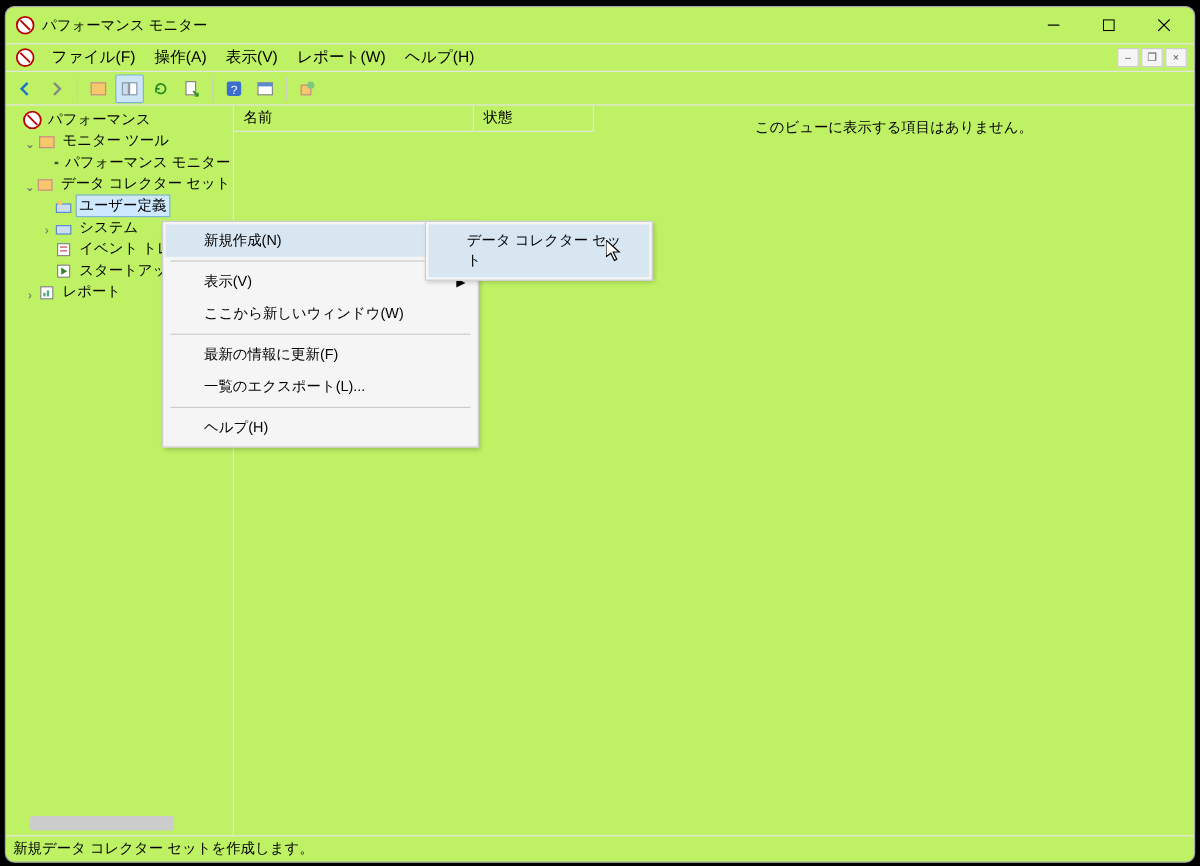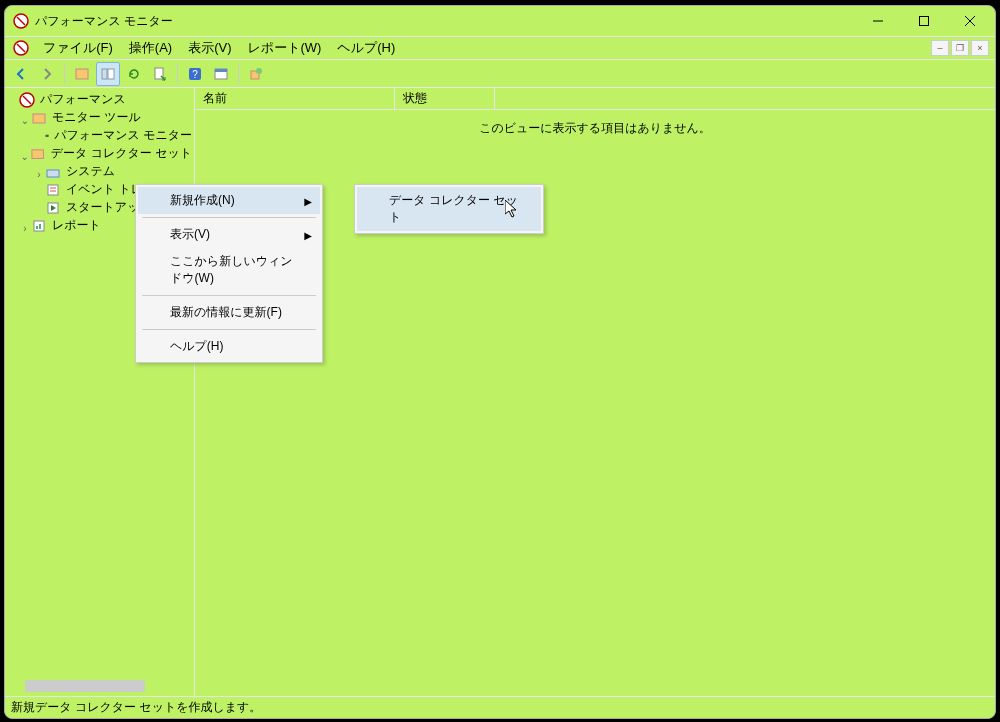--- a/index.html
+++ b/index.html
@@ -21,27 +21,27 @@
 .tbbtn.sel { background: #cde6f7; border: 1px solid #7eb4da; }
 .tbsep { width: 1px; height: 20px; background: #ccc; margin: 0 3px; }
 .content { flex: 1; display: flex; overflow: hidden; }
 .tree { width: 190px; border-right: 1px solid #e5e5e5; overflow: hidden; padding: 2px 0; position: relative; }
 .tree-scroll { position: absolute; bottom: 4px; left: 20px; width: 120px; height: 12px; background: #ccc; border-radius: 2px; }
 .node { display: flex; align-items: flex-end; font-size: 12px; height: 18px; white-space: nowrap; cursor: default; }
 .node .exp { width: 12px; text-align: center; color: #666; font-size: 10px; }
 .node .ic { width: 16px; height: 16px; margin-right: 3px; display: flex; align-items: center; justify-content: center; }
 .node .lbl { padding: 0 2px; }
 .node.selected .lbl { background: #cde8ff; outline: 1px solid #7eb4da; }
-.listview { flex: 1; display: flex; flex-direction: column; }
+.listview { flex: 1; display: flex; }
 .listheader { height: 22px; display: flex; border-bottom: 1px solid #e5e5e5; }
 .listcol { font-size: 12px; padding: 2px 8px; border-right: 1px solid #e5e5e5; }
 .listbody { flex: 1; position: relative; }
 .emptymsg { position: absolute; top: 10px; width: 100%; text-align: center; font-size: 12px; }
 .ctxmenu { position: absolute; background: #f5f5f5; border: 1px solid #ccc; box-shadow: 2px 2px 4px rgba(0,0,0,0.2); font-size: 12px; padding: 2px; }
-.ctxmenu.main { top: 178px; left: 130px; width: 188px; }
+.ctxmenu.main { top: 178px; left: 130px; width: 264px; }
 .ctxitem { padding: 5px 24px 5px 32px; position: relative; cursor: default; }
 .ctxitem.hover { background: #d8e6f2; }
 .ctxitem .arrow { position: absolute; right: 8px; top: 50%; transform: translateY(-50%); font-size: 10px; }
 .ctxsep { height: 1px; background: #ccc; margin: 3px 4px; }
 .submenu { position: absolute; top: 178px; left: 349px; width: 190px; background: #f5f5f5; border: 1px solid #ccc; box-shadow: 2px 2px 4px rgba(0,0,0,0.2); font-size: 12px; padding: 2px; }
 .submenu .ctxitem { padding: 5px 16px 5px 32px; }
 .statusbar { height: 22px; border-top: 1px solid #e5e5e5; font-size: 12px; padding: 2px 6px; display: flex; align-items: center; }
 .cursor { position: absolute; top: 194px; left: 500px; pointer-events: none; }
 </style>
 </head>
@@ -187,20 +187,29 @@
       </div>
       <div class="node" style="padding-left:14px">
         <span class="exp">⌄</span>
         <span class="ic">
             <svg viewBox="0 0 16 16">
               <rect x="2" y="4" width="12" height="9" fill="#f6c76b" stroke="#c88"></rect>
             </svg>
           </span>
         <span class="lbl">データ コレクター セット</span>
       </div>
+      <div class="node selected" style="padding-left:40px">
+        <span class="ic">
+            <svg viewBox="0 0 16 16">
+              <rect x="2" y="6" width="12" height="7" fill="#cde" stroke="#5a8bd0"></rect>
+              <circle cx="5" cy="5" r="2" fill="#f6c76b"></circle>
+            </svg>
+          </span>
+        <span class="lbl">ユーザー定義</span>
+      </div>
       <div class="node" style="padding-left:28px">
         <span class="exp">›</span>
         <span class="ic">
             <svg viewBox="0 0 16 16">
               <rect x="2" y="6" width="12" height="7" fill="#cde" stroke="#5a8bd0"></rect>
             </svg>
           </span>
         <span class="lbl">システム</span>
       </div>
       <div class="node" style="padding-left:40px">
@@ -261,20 +270,23 @@
       <span>表示(V)</span>
       <span class="arrow">▶</span>
     </div>
     <div class="ctxitem">
       <span>ここから新しいウィンドウ(W)</span>
     </div>
     <div class="ctxsep"></div>
     <div class="ctxitem">
       <span>最新の情報に更新(F)</span>
     </div>
+    <div class="ctxitem">
+      <span>一覧のエクスポート(L)...</span>
+    </div>
     <div class="ctxsep"></div>
     <div class="ctxitem">
       <span>ヘルプ(H)</span>
     </div>
   </div>
 
   <div class="submenu">
     <div class="ctxitem hover">
       <span>データ コレクター セット</span>
     </div>

